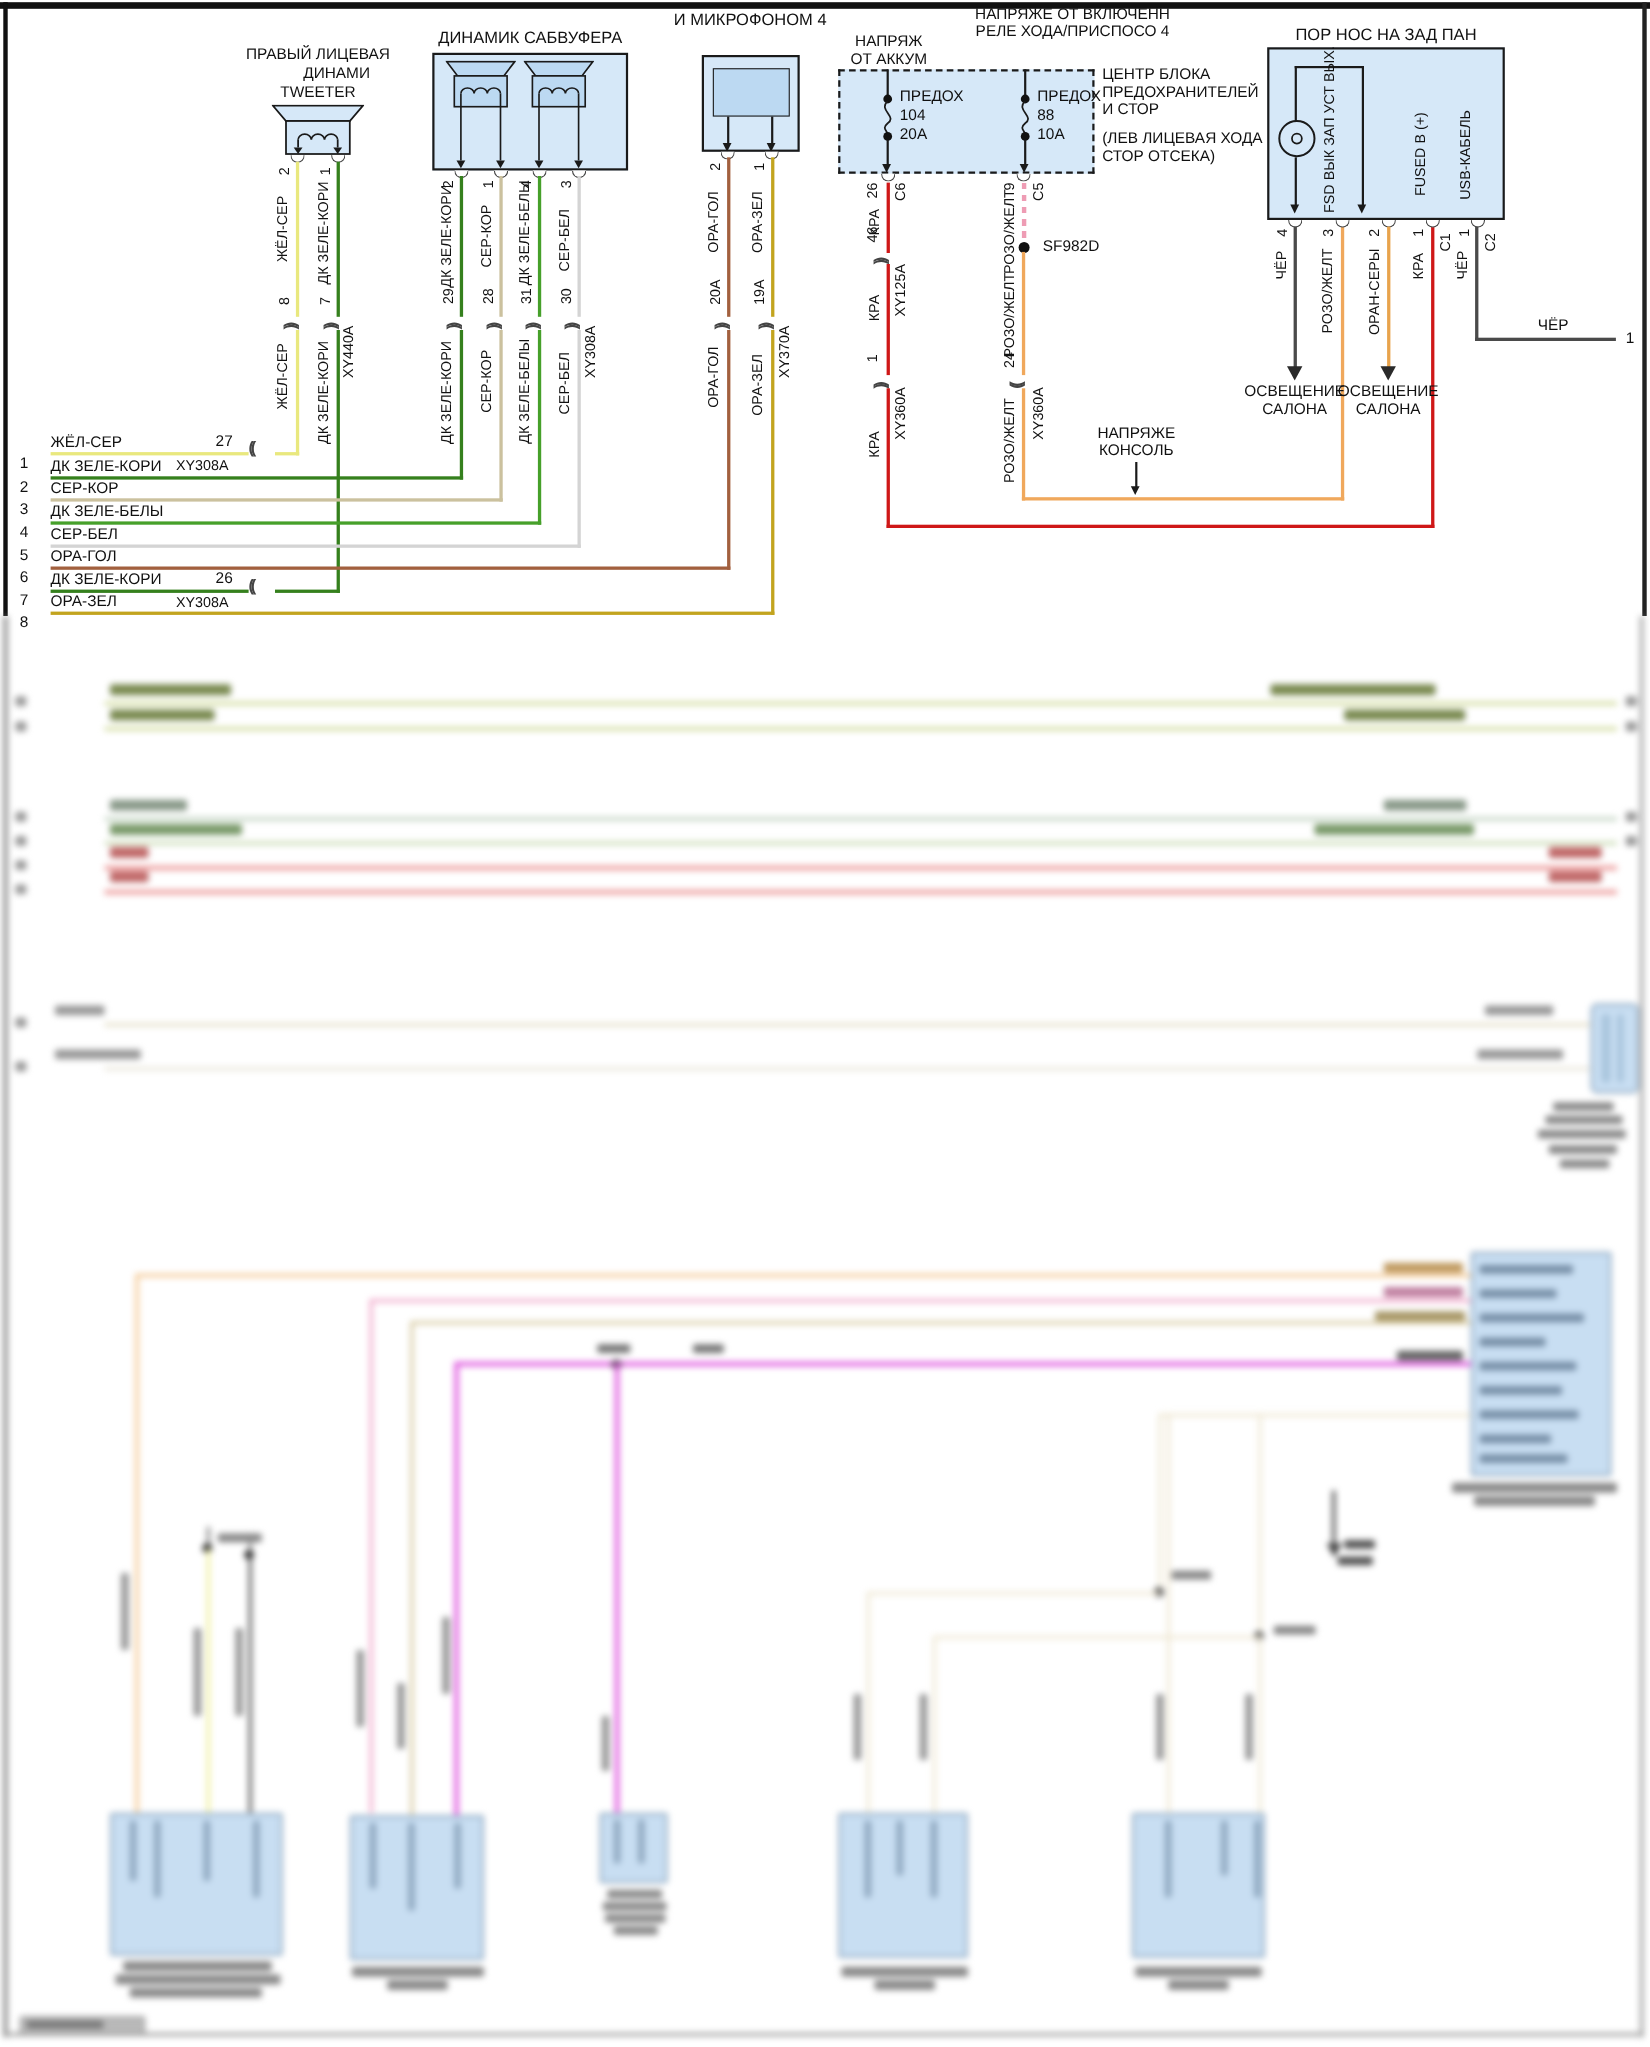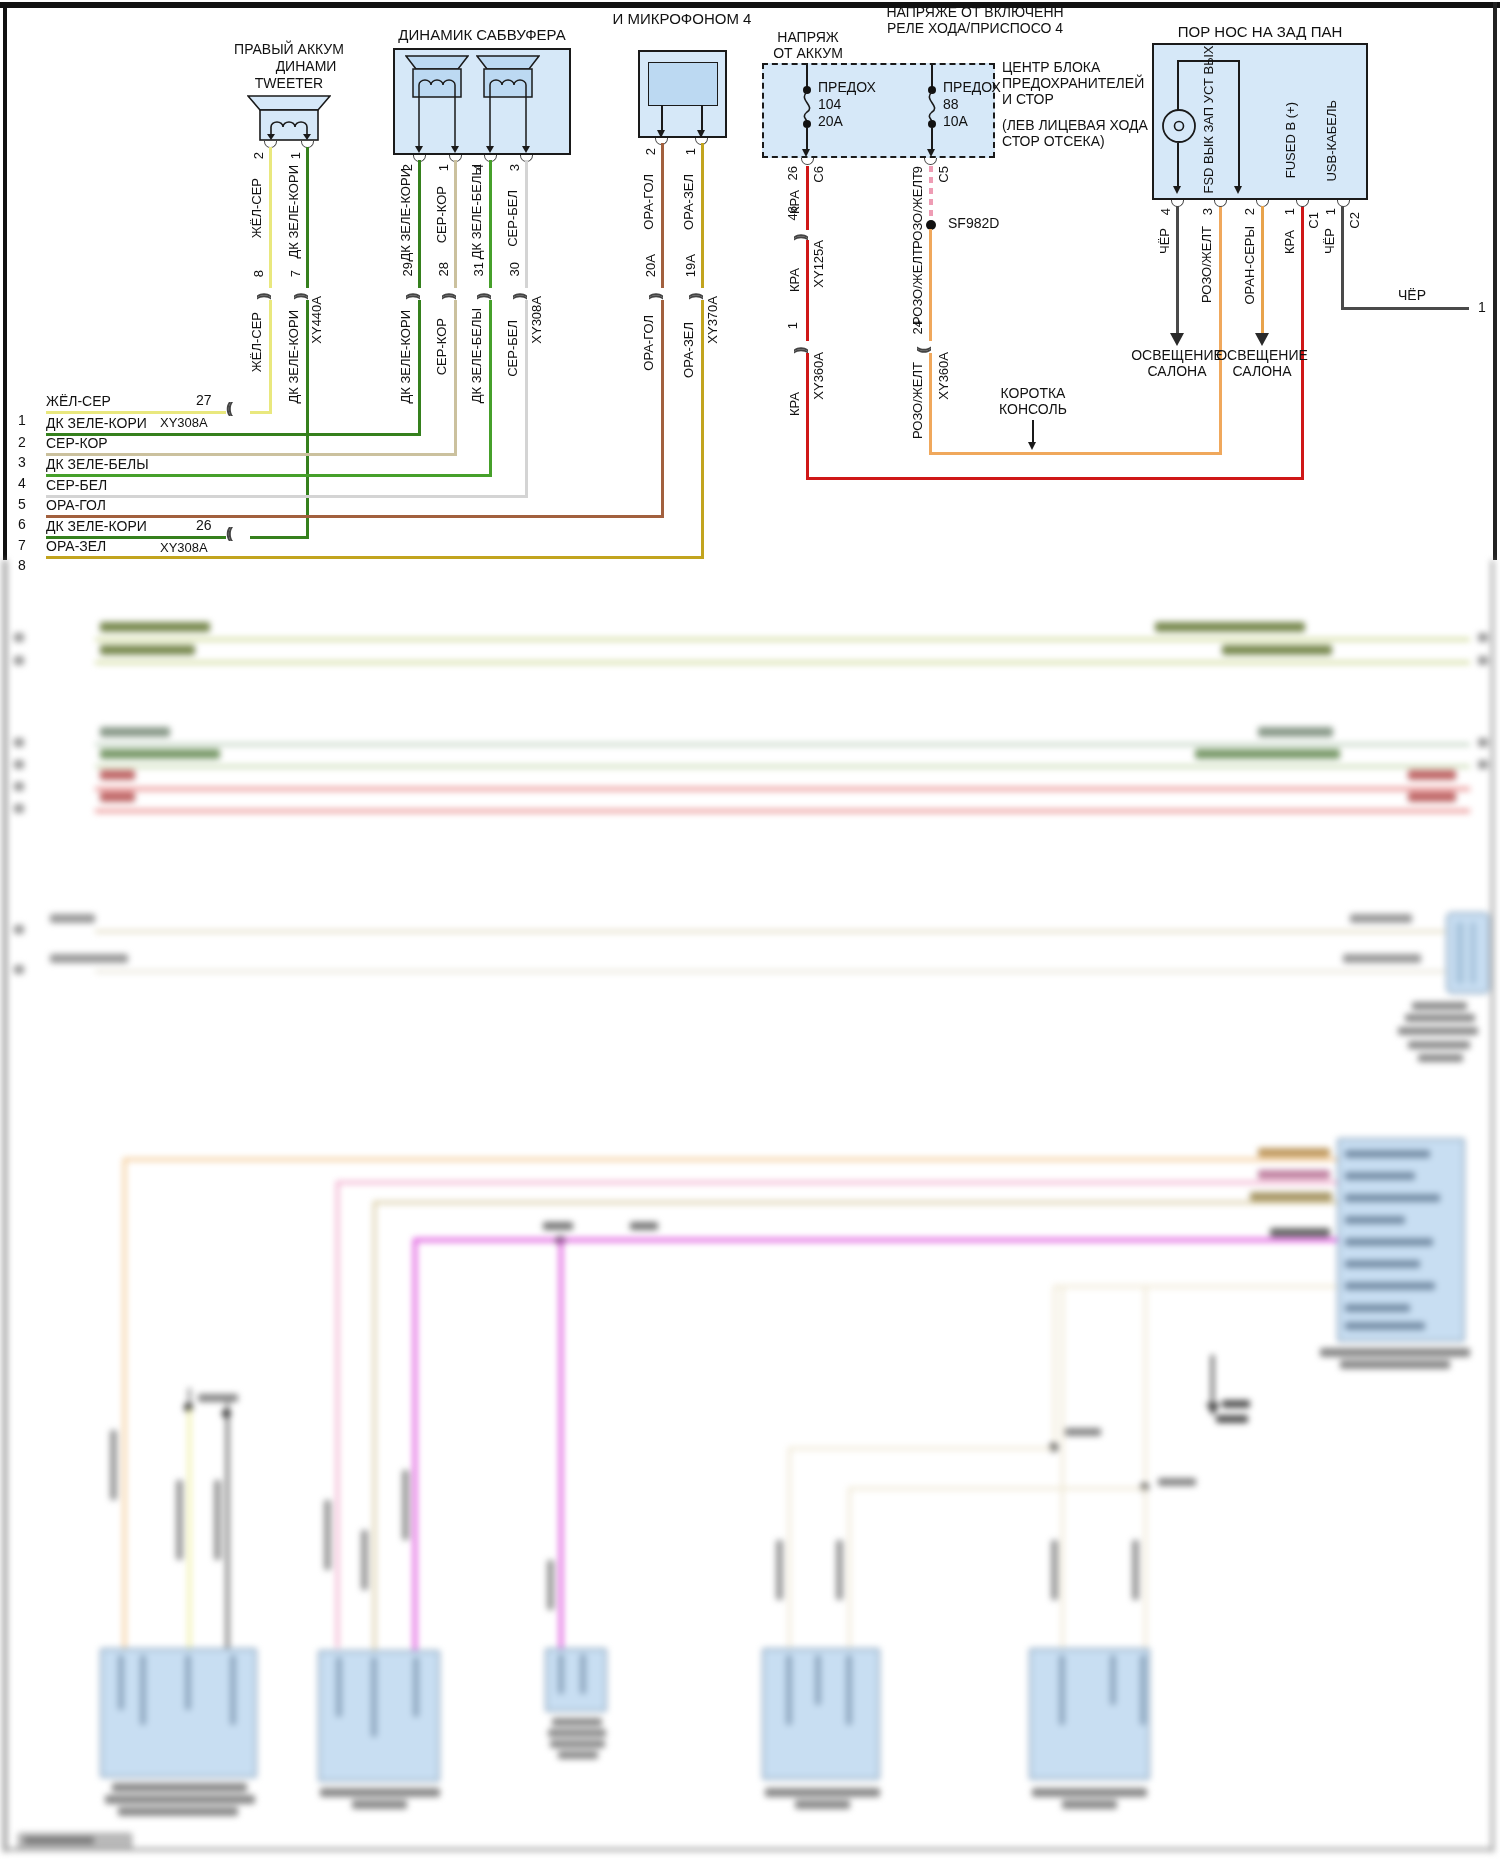--- a/index.html
+++ b/index.html
@@ -27,21 +27,21 @@
 </style>
 </head>
 <body>
 
 <div id="stage">
 
   <div class="ln" style="left:0;top:2px;width:1500px;height:6px;background:#111"></div>
   <div class="ln" style="left:3px;top:2px;width:4px;height:558px;background:#111"></div>
   <div class="ln" style="left:1493px;top:2px;width:4px;height:558px;background:#222"></div>
 
-  <div class="lbl c" style="left:289px;top:42px">ПРАВЫЙ АККУМ</div>
+  <div class="lbl c" style="left:289px;top:42px">ПРАВЫЙ ЛИЦЕВАЯ</div>
   <div class="lbl c" style="left:306px;top:59px">ДИНАМИ</div>
   <div class="lbl c" style="left:289px;top:76px">TWEETER</div>
   <svg class="a" style="left:247px;top:95px" width="84" height="47">
     <polygon points="1,1 83,1 71,15 13,15" fill="#d6e8f8" stroke="#1a1a1a" stroke-width="1.6"></polygon>
     <rect x="13" y="15" width="58" height="30" fill="#d6e8f8" stroke="#1a1a1a" stroke-width="1.6"></rect>
     <path d="M24,32 a6,5 0 0 1 12,0 a6,5 0 0 1 12,0 a6,5 0 0 1 12,0" fill="none" stroke="#1a1a1a" stroke-width="1.6"></path>
     <path d="M24,32 V39 M60,32 V39" stroke="#1a1a1a" stroke-width="1.6"></path>
     <polygon points="24,45 20,39 28,39" fill="#1a1a1a"></polygon>
       <polygon points="60,45 56,39 64,39" fill="#1a1a1a"></polygon>
   </svg>
@@ -204,21 +204,21 @@
   <div class="ln" style="left:929px;top:229px;width:3px;height:112px;background:#f0a85c"></div>
   <div class="lbl v sm" style="left:911px;top:248px">РОЗО/ЖЕЛТ</div>
   <span class="brk brkv" style="left:923px;top:341px">))</span>
   <div class="lbl v sm" style="left:911px;top:320px">24</div>
   <div class="lbl v sm" style="left:937px;top:352px">XY360A</div>
   <div class="ln" style="left:929px;top:353px;width:3px;height:102px;background:#f0a85c"></div>
   <div class="lbl v sm" style="left:911px;top:362px">РОЗО/ЖЕЛТ</div>
   <div class="ln" style="left:929px;top:452px;width:293px;height:3px;background:#f0a85c"></div>
   <div class="ln" style="left:1219px;top:204px;width:3px;height:251px;background:#f0a85c"></div>
 
-  <div class="lbl c" style="left:1033px;top:386px">КОРОТКА</div>
+  <div class="lbl c" style="left:1033px;top:386px">НАПРЯЖЕ</div>
   <div class="lbl c" style="left:1033px;top:402px">КОНСОЛЬ</div>
   <div class="ln" style="left:1032px;top:420px;width:2px;height:23px"></div>
   <div class="arrS" style="left:1028px;top:442px"></div>
 
   <div class="lbl c" style="left:1260px;top:24px;font-size:15px">ПОР НОС НА ЗАД ПАН</div>
   <div class="box" style="left:1152px;top:43px;width:216px;height:157px"></div>
   <div class="ln" style="left:1177px;top:60px;width:2px;height:50px"></div>
   <div class="ln" style="left:1177px;top:60px;width:63px;height:2px"></div>
   <div class="ln" style="left:1238px;top:60px;width:2px;height:127px"></div>
   <div class="arrS" style="left:1234px;top:186px"></div>

